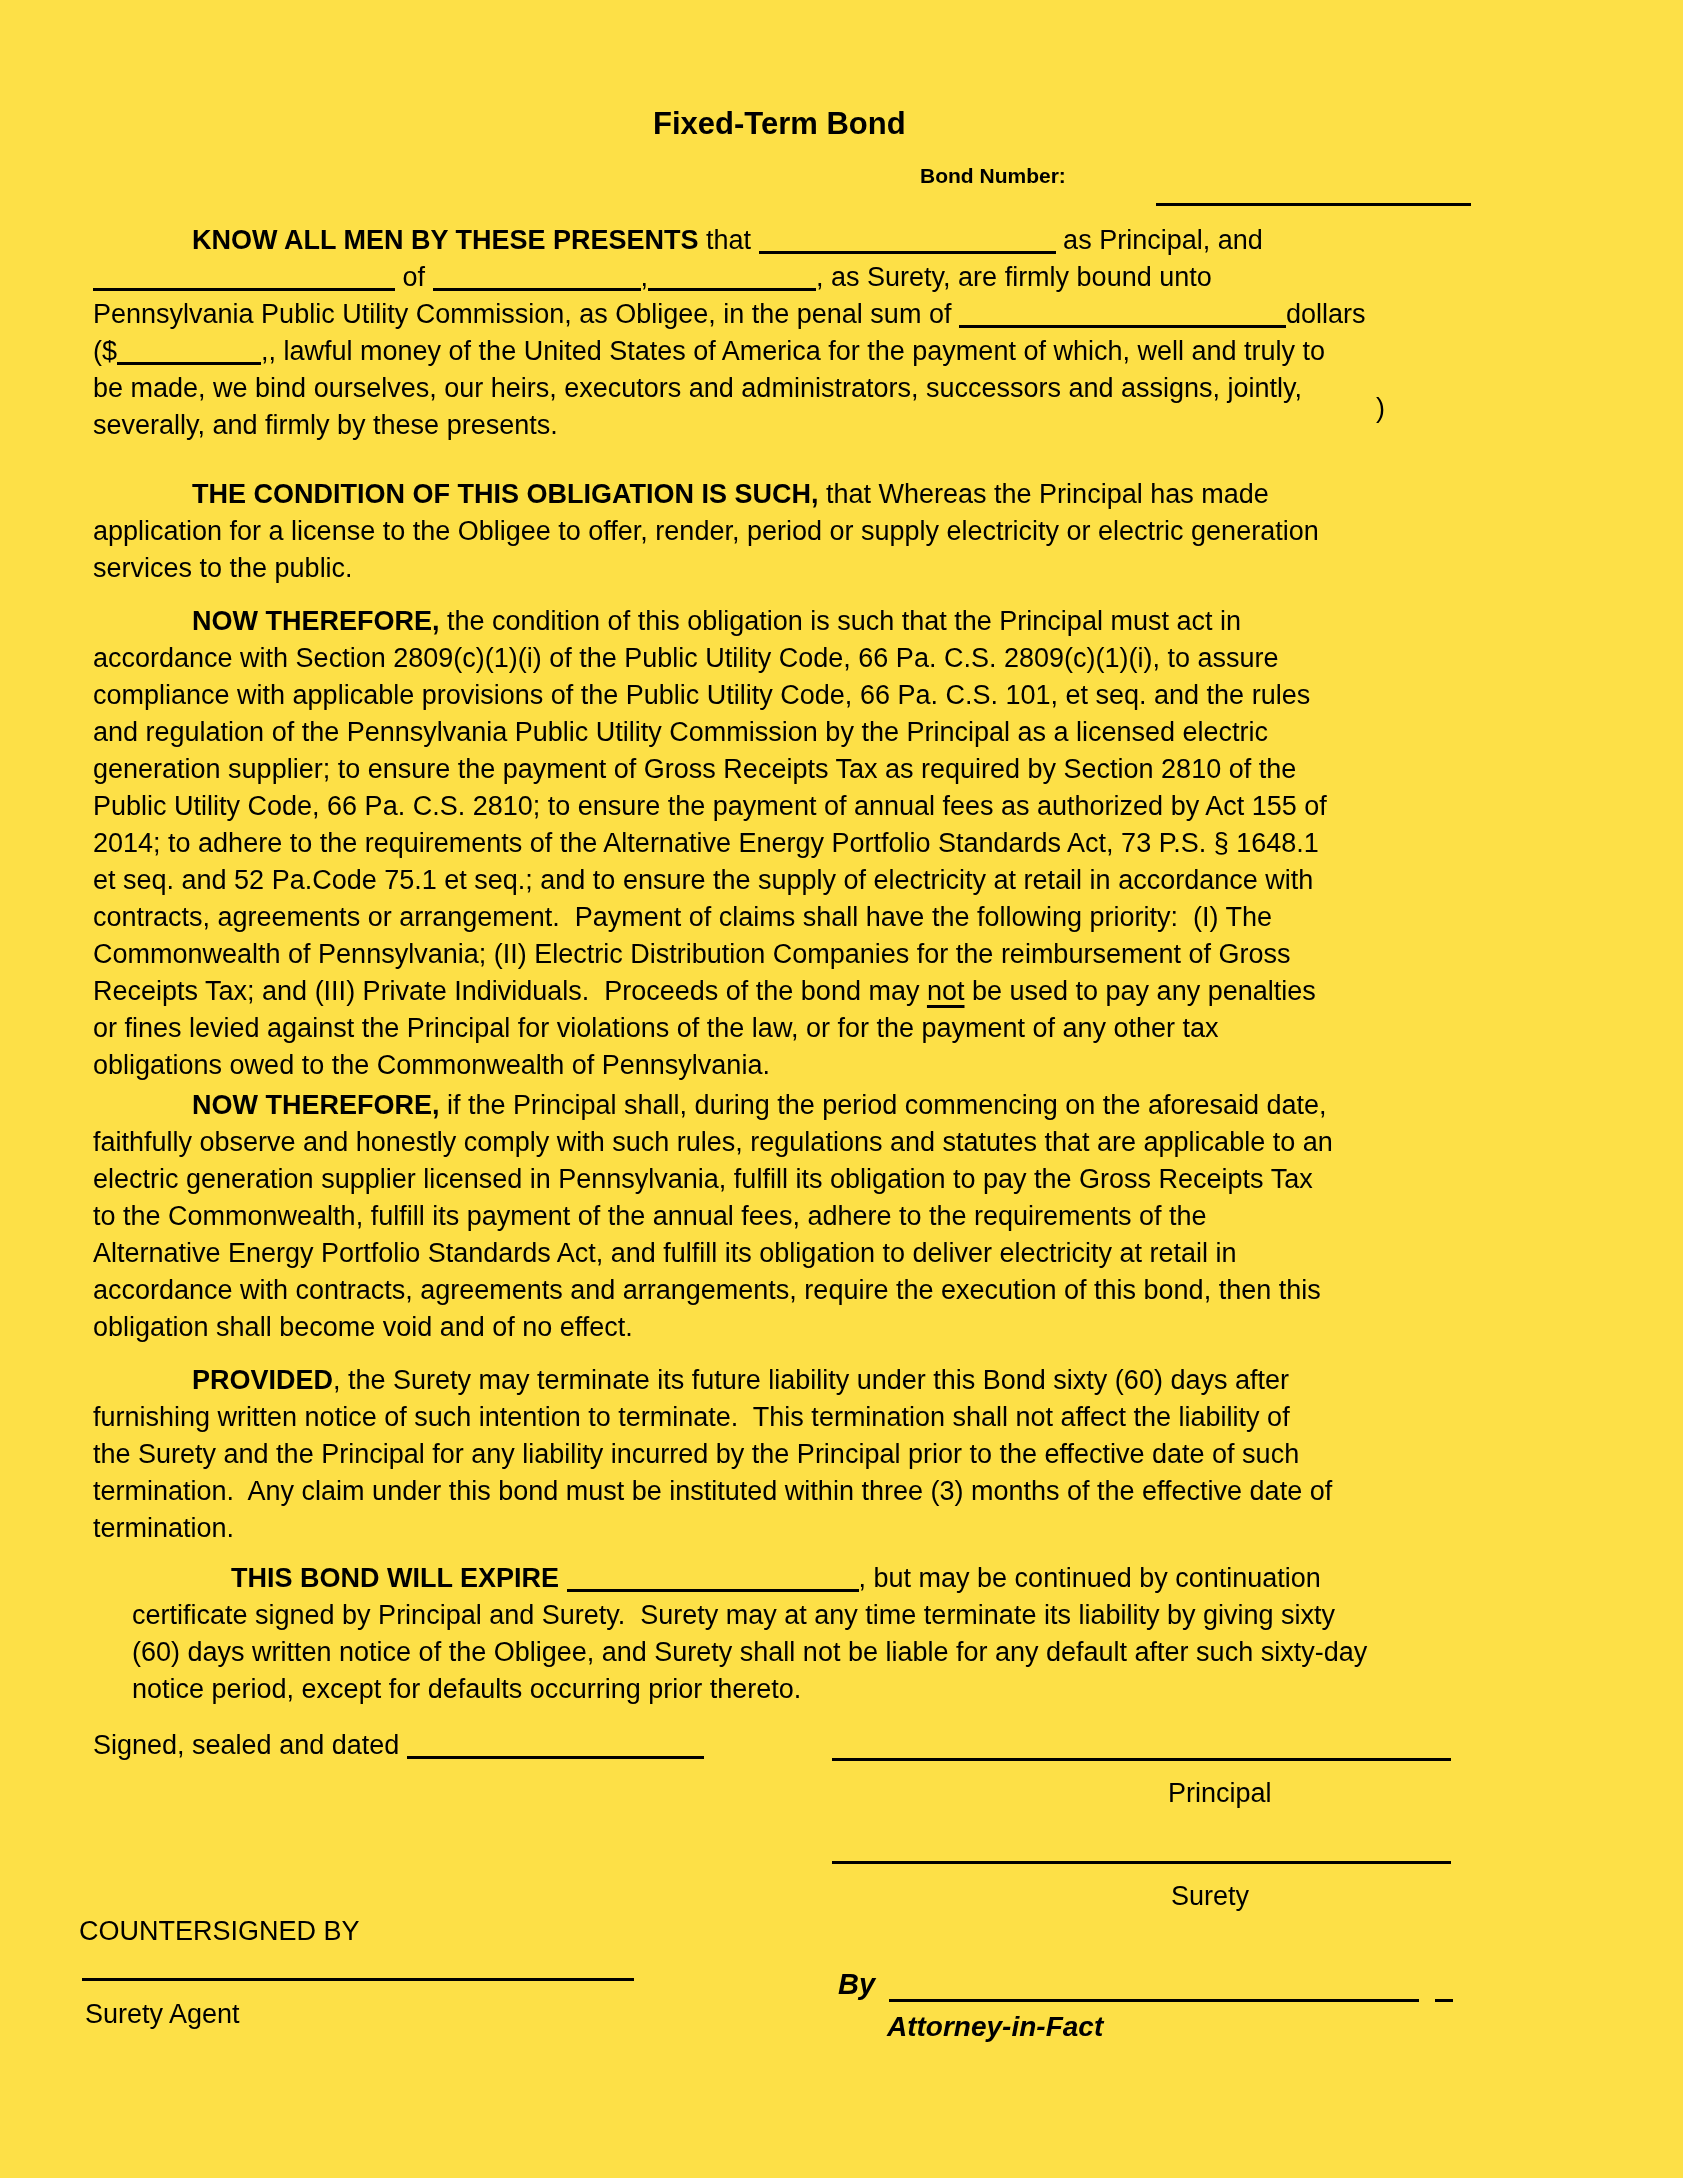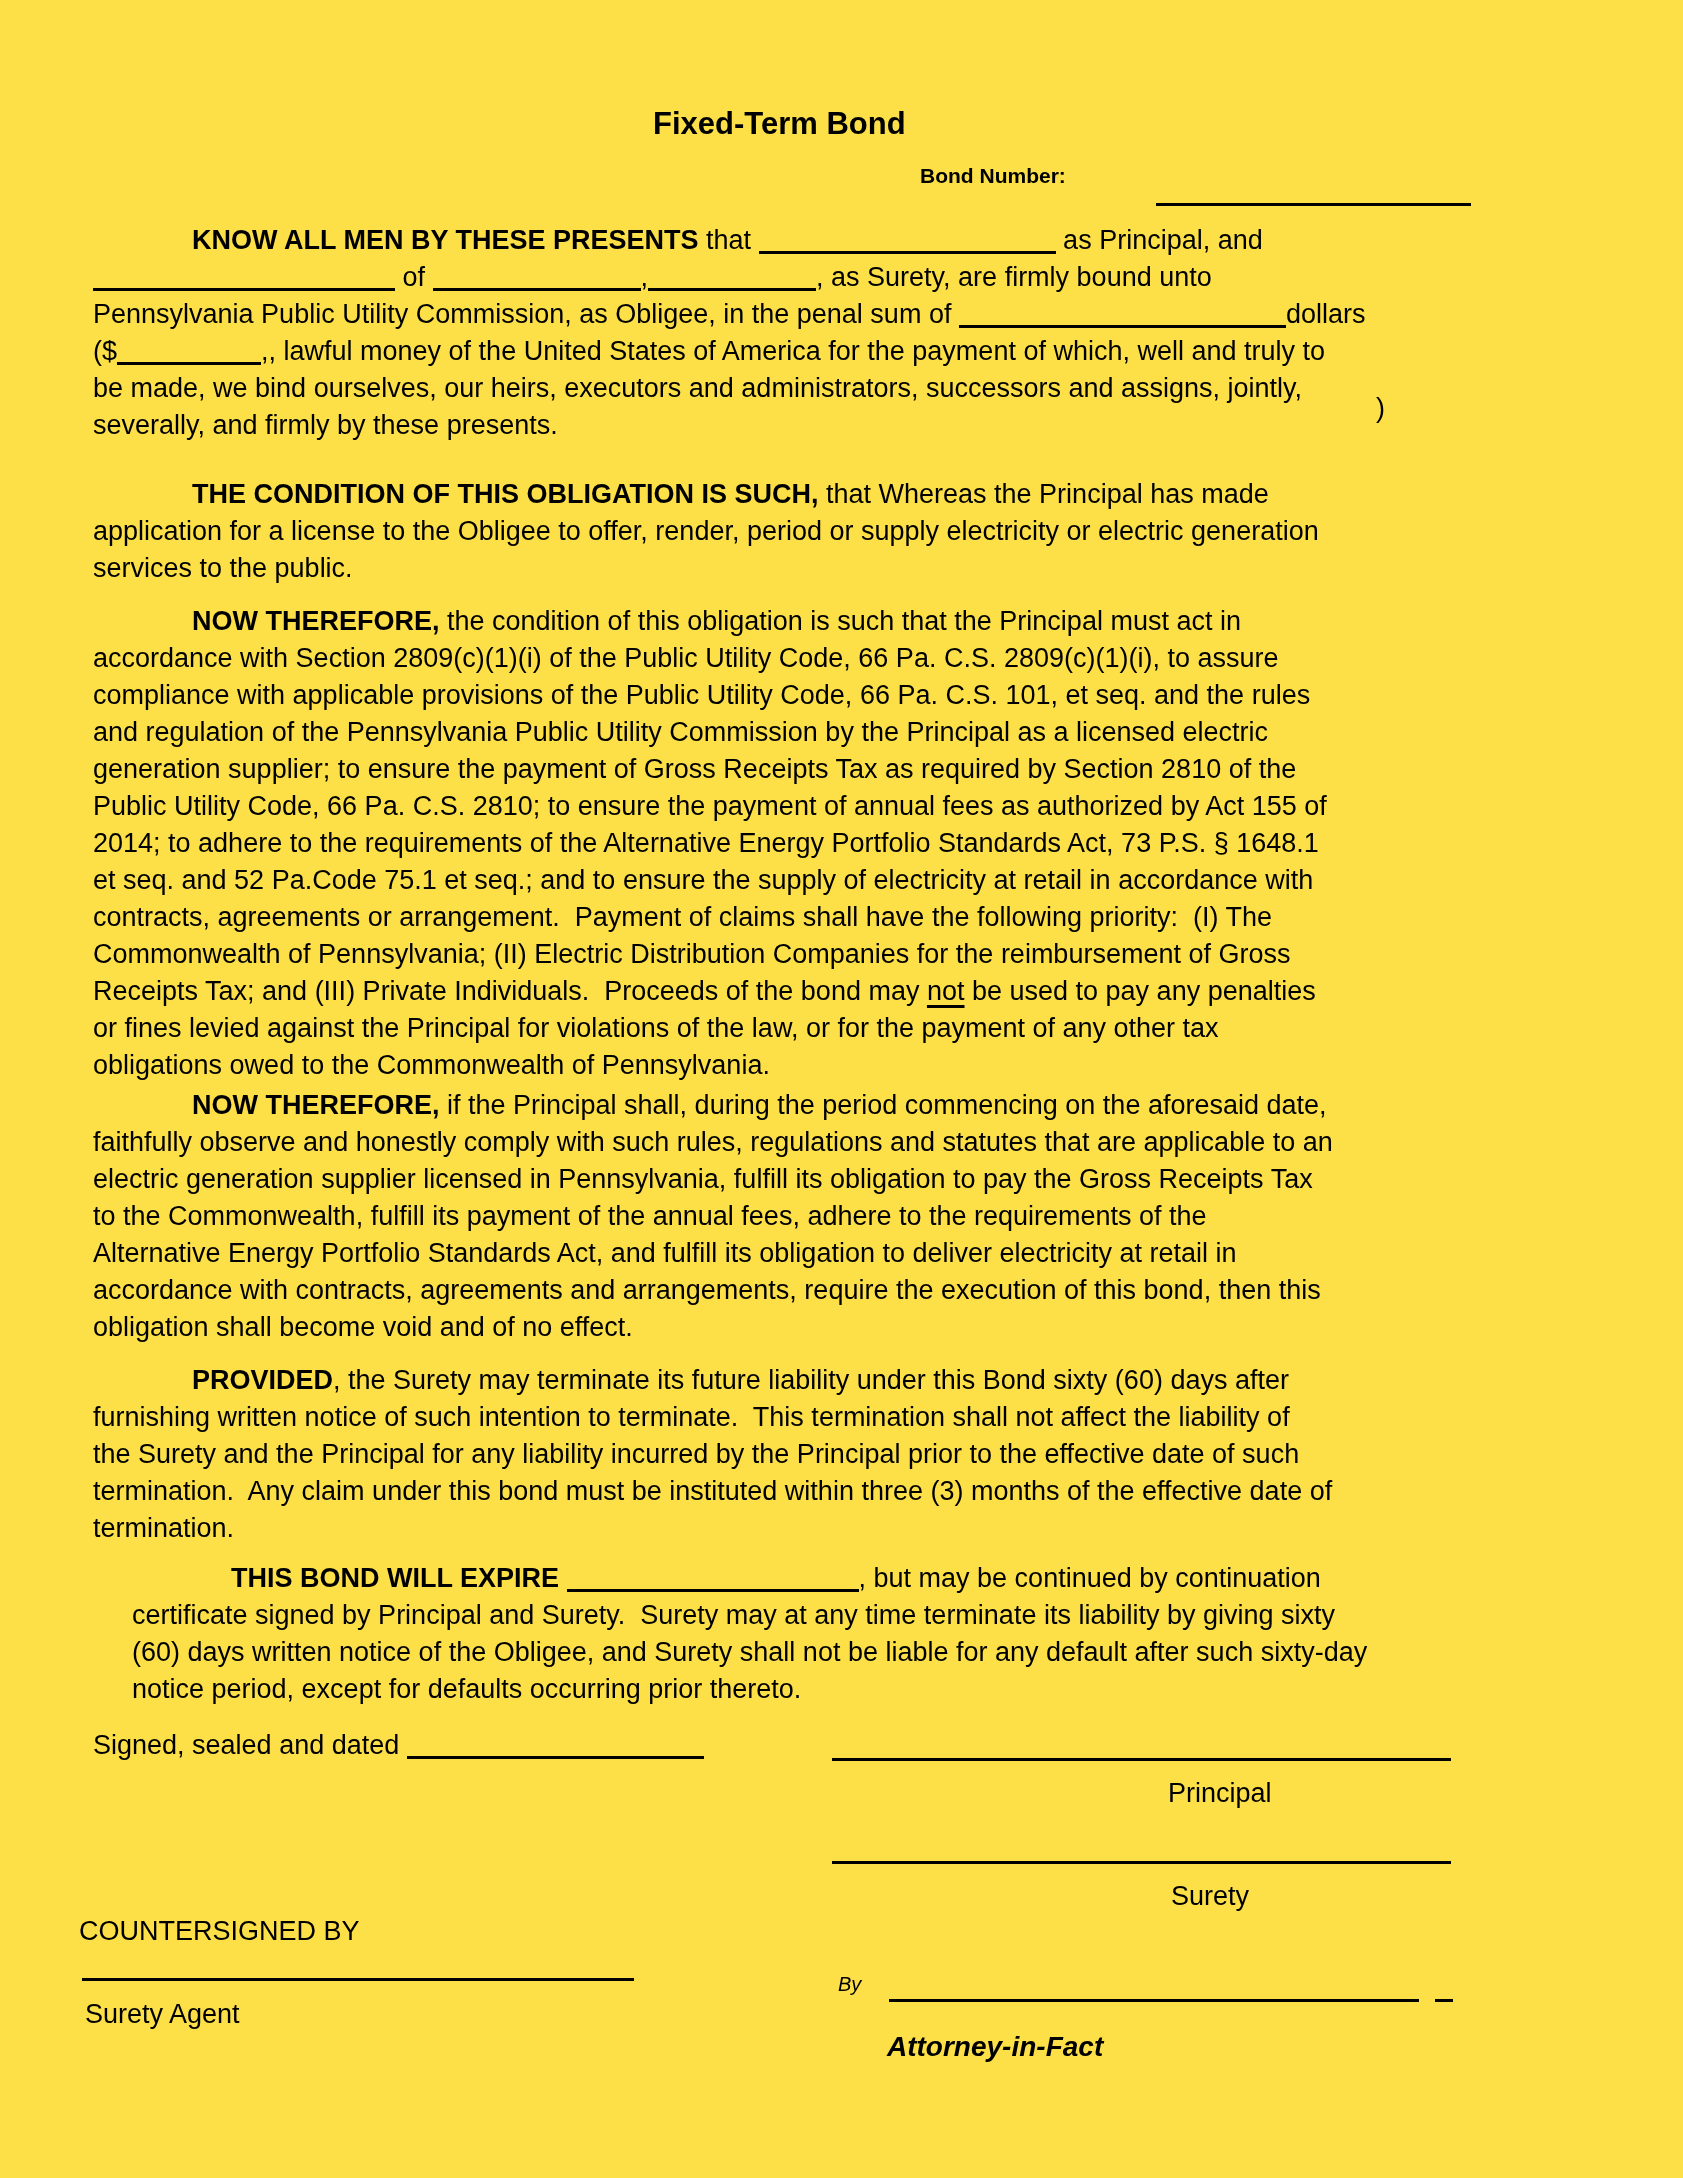--- a/index.html
+++ b/index.html
@@ -22,22 +22,22 @@
   .b{font-weight:bold;}
   .u{text-decoration:underline;text-decoration-thickness:3px;text-underline-offset:5px;}
   .blank{
     display:inline-block;
     border-bottom:3px solid #000000;
     height:26px;
     vertical-align:-5px;
   }
   .hline{position:absolute;background:#000000;height:3px;}
   .siglabel{font-size:27px;}
-  .bylabel{font-weight:normal;font-style:italic;font-size:20px;}
-  .attorney{font-weight:bold;font-style:italic;font-size:28px;margin-top:20px;}
+  .bylabel{font-weight:bold;font-style:italic;font-size:29px;}
+  .attorney{font-weight:bold;font-style:italic;font-size:28px;}
   .stray{position:absolute;}
 </style>
 </head>
 <body>
 
 <div class="page">
 
   <div class="abs title" style="left:653px;top:107px;">Fixed-Term Bond</div>
 
   <div class="abs bondlabel" style="left:920px;top:160px;">Bond Number:</div>

